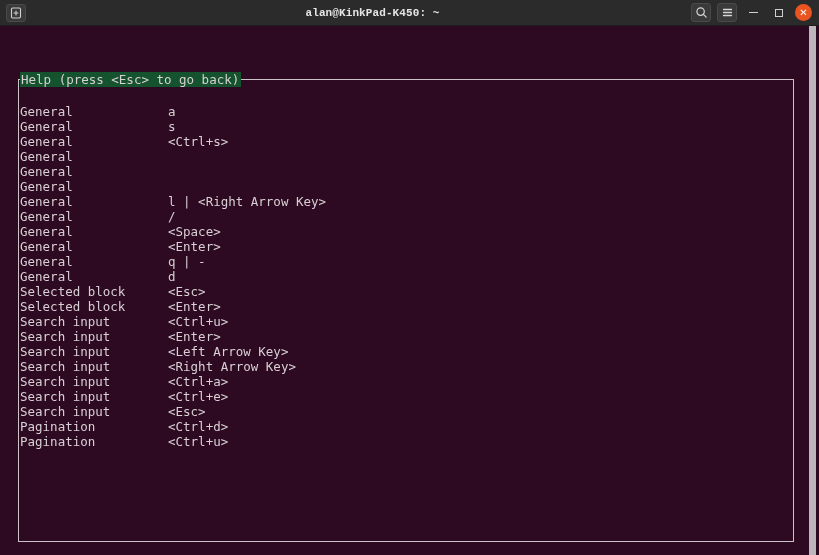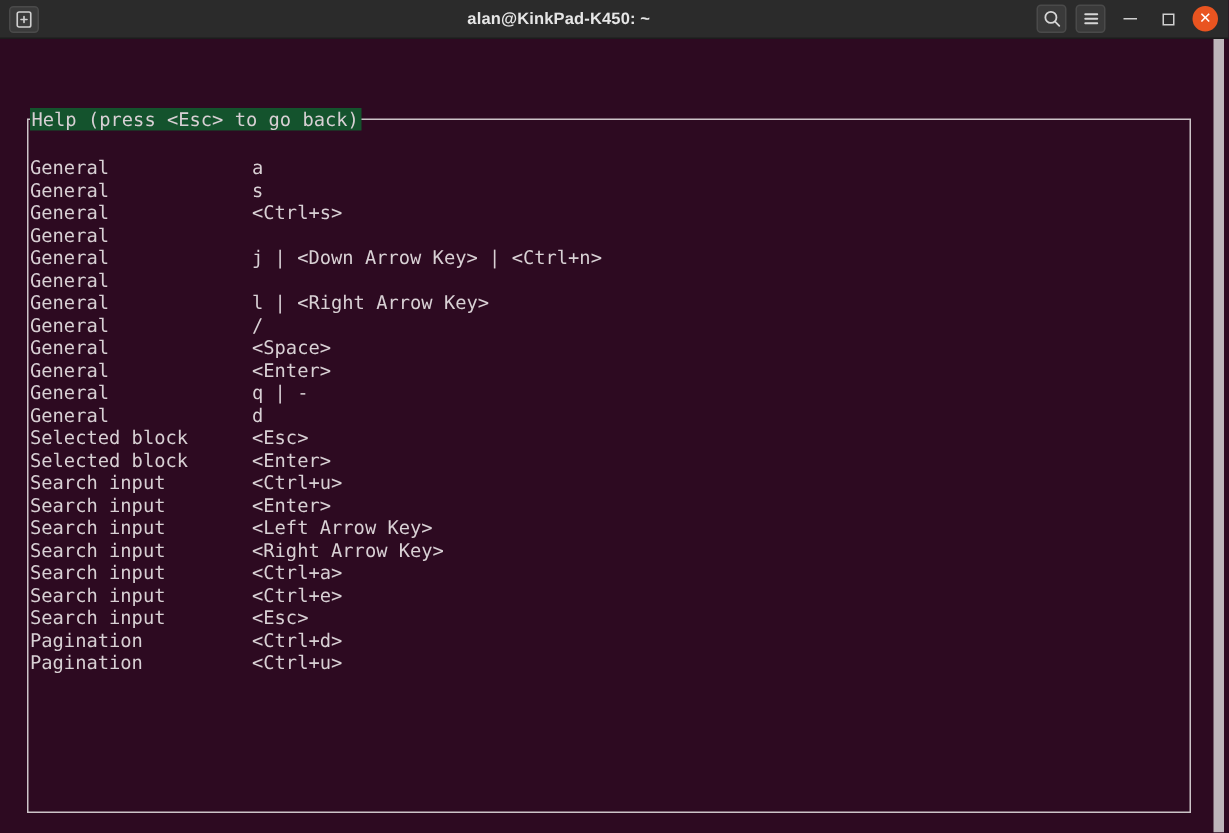--- a/index.html
+++ b/index.html
@@ -38,21 +38,21 @@
     align-items: center;
     justify-content: center;
     background: #3a3a3a;
     border: 1px solid #4a4a4a;
     box-sizing: border-box;
   }
   .tb-title {
     flex: 1;
     text-align: center;
     color: #e6e6e6;
-    font-family: Liberation Sans, sans-serif;
+    font-family: Liberation Mono, monospace;
     font-size: 11px;
     font-weight: bold;
     letter-spacing: .1px;
     white-space: nowrap;
     overflow: hidden;
     padding-left: 28px;
   }
   .tb-right {
     display: flex;
     align-items: center;
@@ -225,21 +225,20 @@
     </div>
     <div class="row">
       <span class="ctx">General</span>
       <span class="evt">&lt;Ctrl+s&gt;</span>
     </div>
     <div class="row">
       <span class="ctx">General</span>
     </div>
     <div class="row">
       <span class="ctx">General</span>
-      <span class="evt">j | &lt;Down Arrow Key&gt; | &lt;Ctrl+n&gt;</span>
     </div>
     <div class="row">
       <span class="ctx">General</span>
     </div>
     <div class="row">
       <span class="ctx">General</span>
       <span class="evt">l | &lt;Right Arrow Key&gt;</span>
     </div>
     <div class="row">
       <span class="ctx">General</span>

